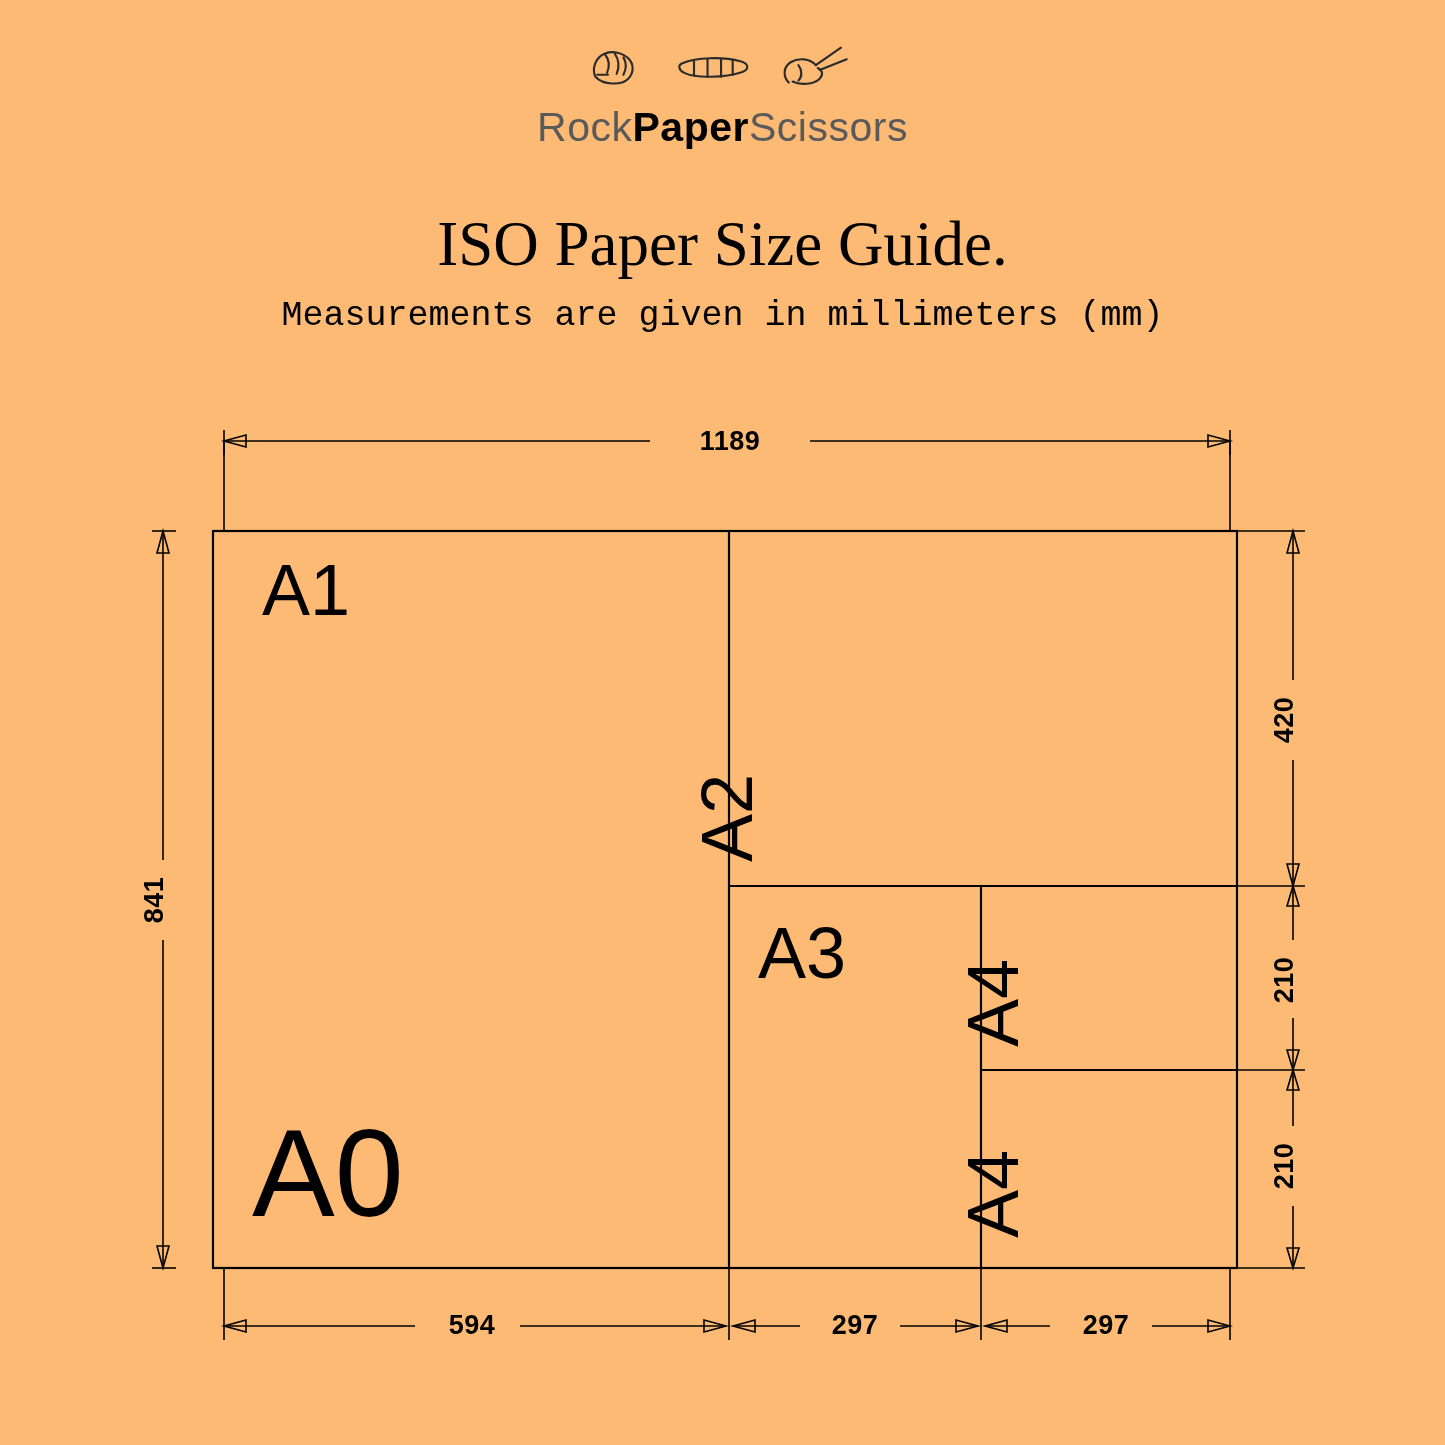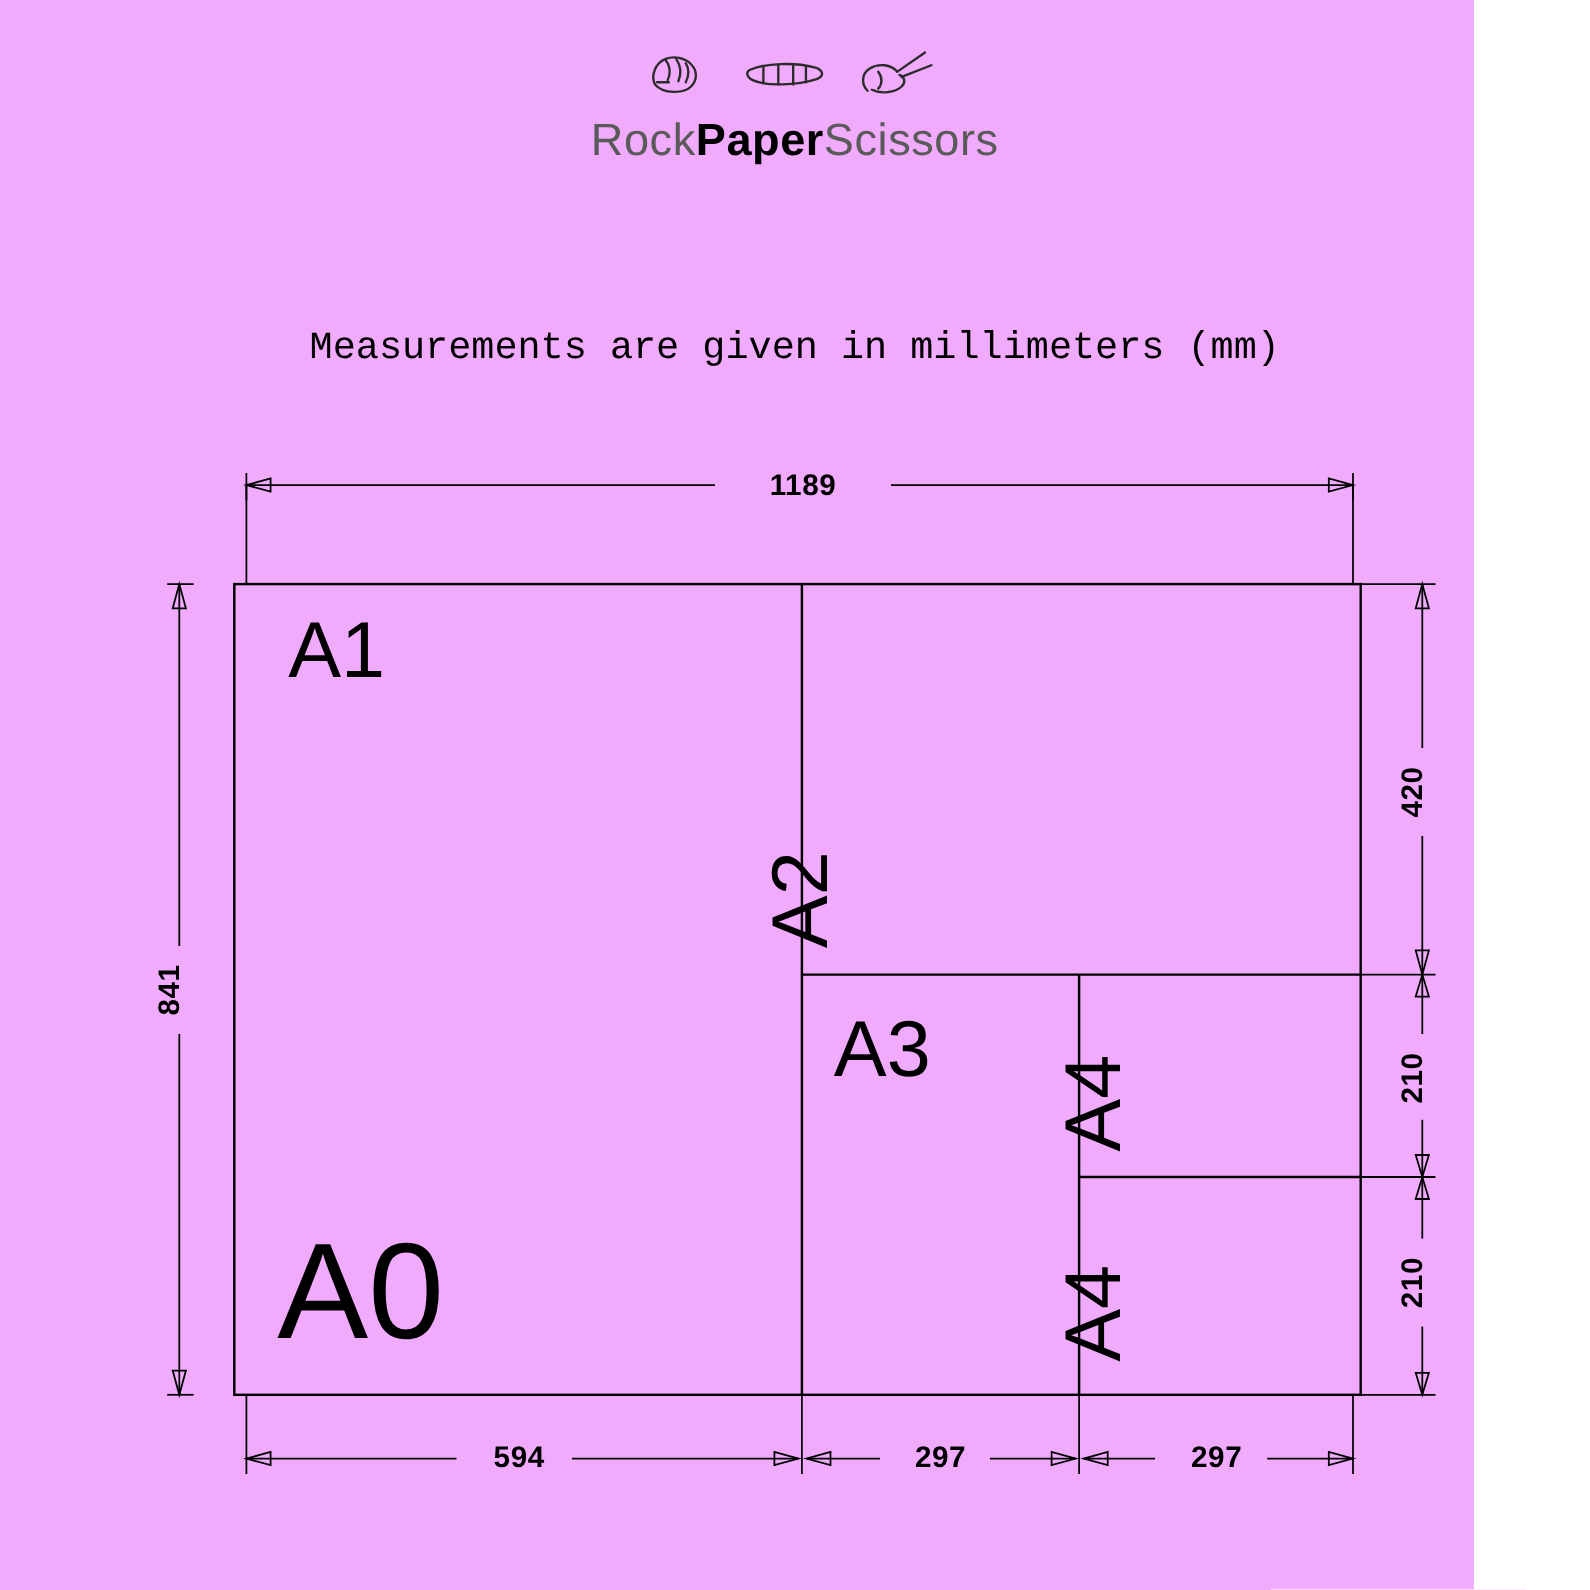--- a/index.html
+++ b/index.html
@@ -2,27 +2,26 @@
 <html><head>
 <meta charset="utf-8">
 <style>
   html, body {
     margin: 0;
     padding: 0;
     background: #ffffff;
   }
   #page {
     position: relative;
-    width: 1302px;
+    width: 1445px;
     height: 1445px;
-    background: #f0abfc;
+    background: #fdba74;
     font-family: "Liberation Sans", sans-serif;
     color: #000000;
     overflow: hidden;
-    padding-left: 38px;
   }
 
   
   .brand {
     position: absolute;
     left: 0;
     top: 40px;
     width: 1445px;
     text-align: center;
   }
@@ -127,20 +126,21 @@
         <path d="M250 31 L278 20"></path>
         <path d="M222 43 C230 47, 244 46, 250 40 C254 36, 253 31, 248 29"></path>
         <path d="M228 26 C232 31, 232 38, 228 42"></path>
       </g>
     </svg>
     <div class="brand-name">
       <span class="b-rock">Rock</span><span class="b-paper">Paper</span><span class="b-scissors">Scissors</span>
     </div>
   </div>
 
+  <div class="title">ISO Paper Size Guide.</div>
   <div class="subtitle">Measurements are given in millimeters (mm)</div>
 
   <svg id="diagram" viewBox="0 0 1445 1445">
 
     <rect class="line" x="213" y="531" width="1024" height="737"></rect>
 
     <line class="line" x1="729" y1="531" x2="729" y2="1268"></line>
 
     <line class="line" x1="729" y1="886" x2="1237" y2="886"></line>
 

